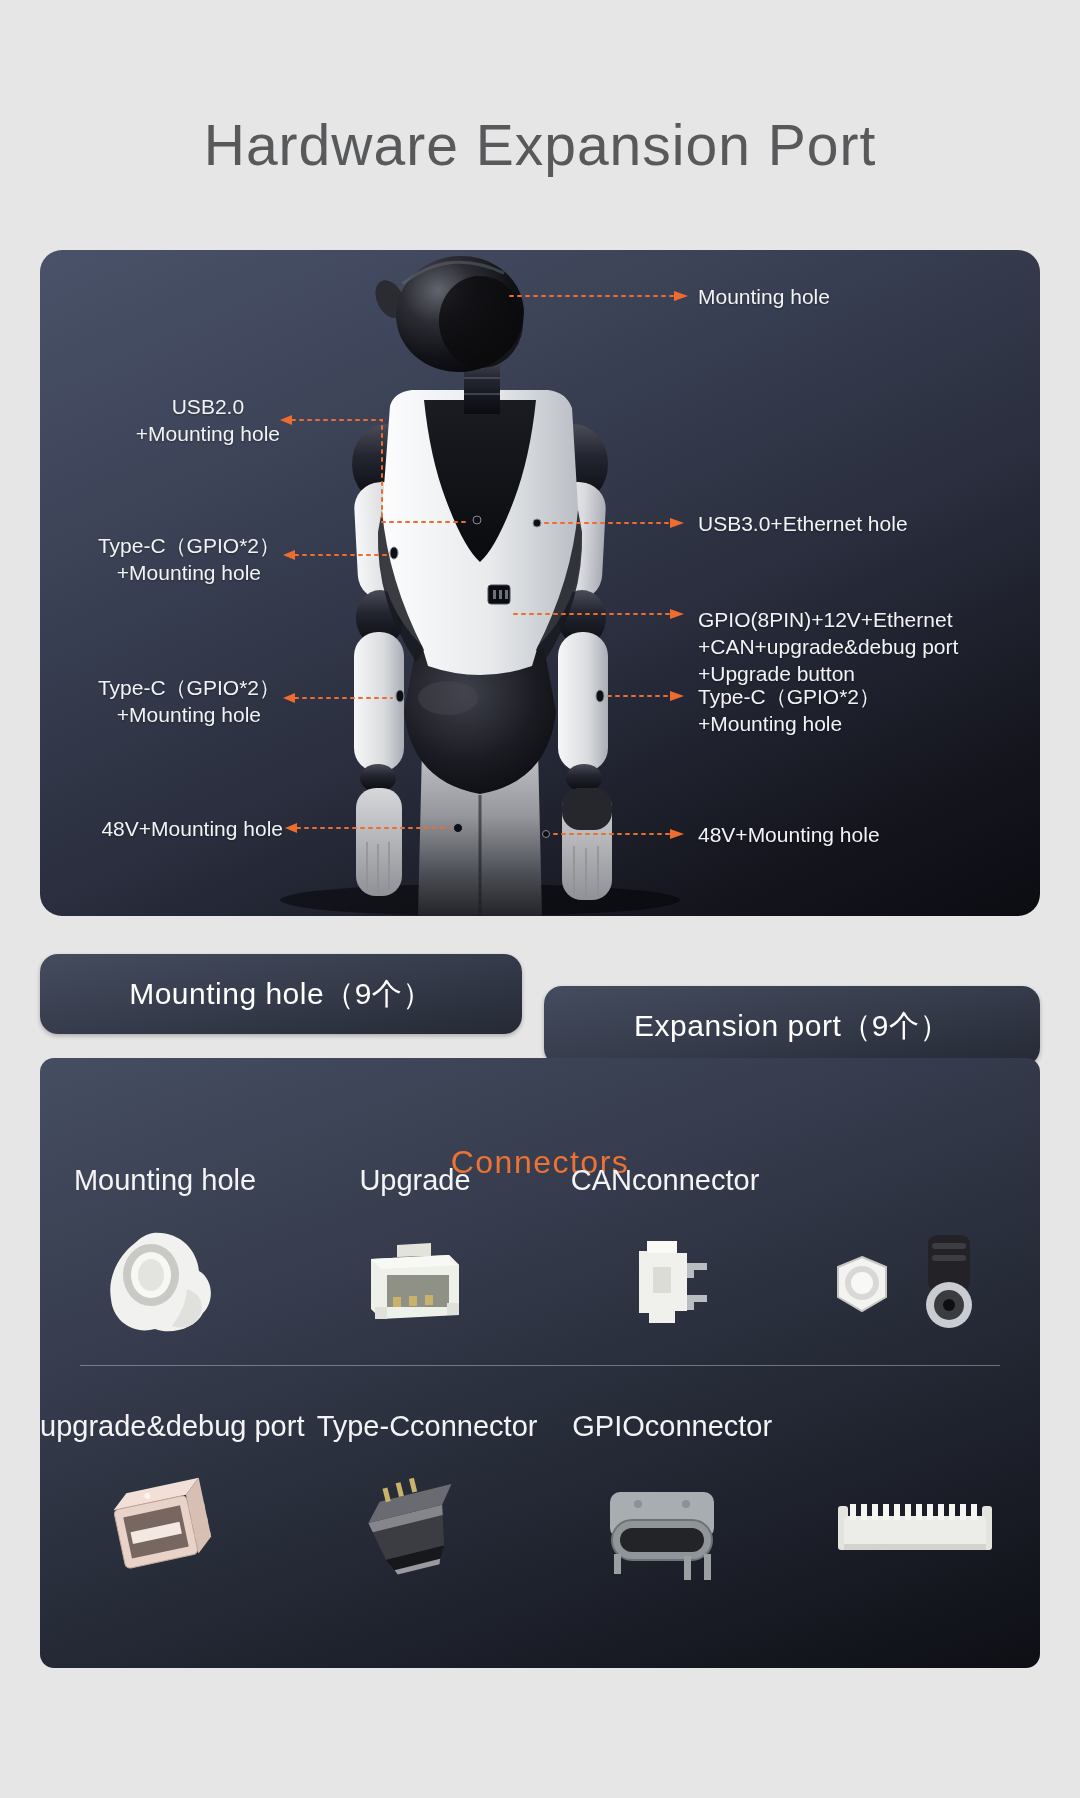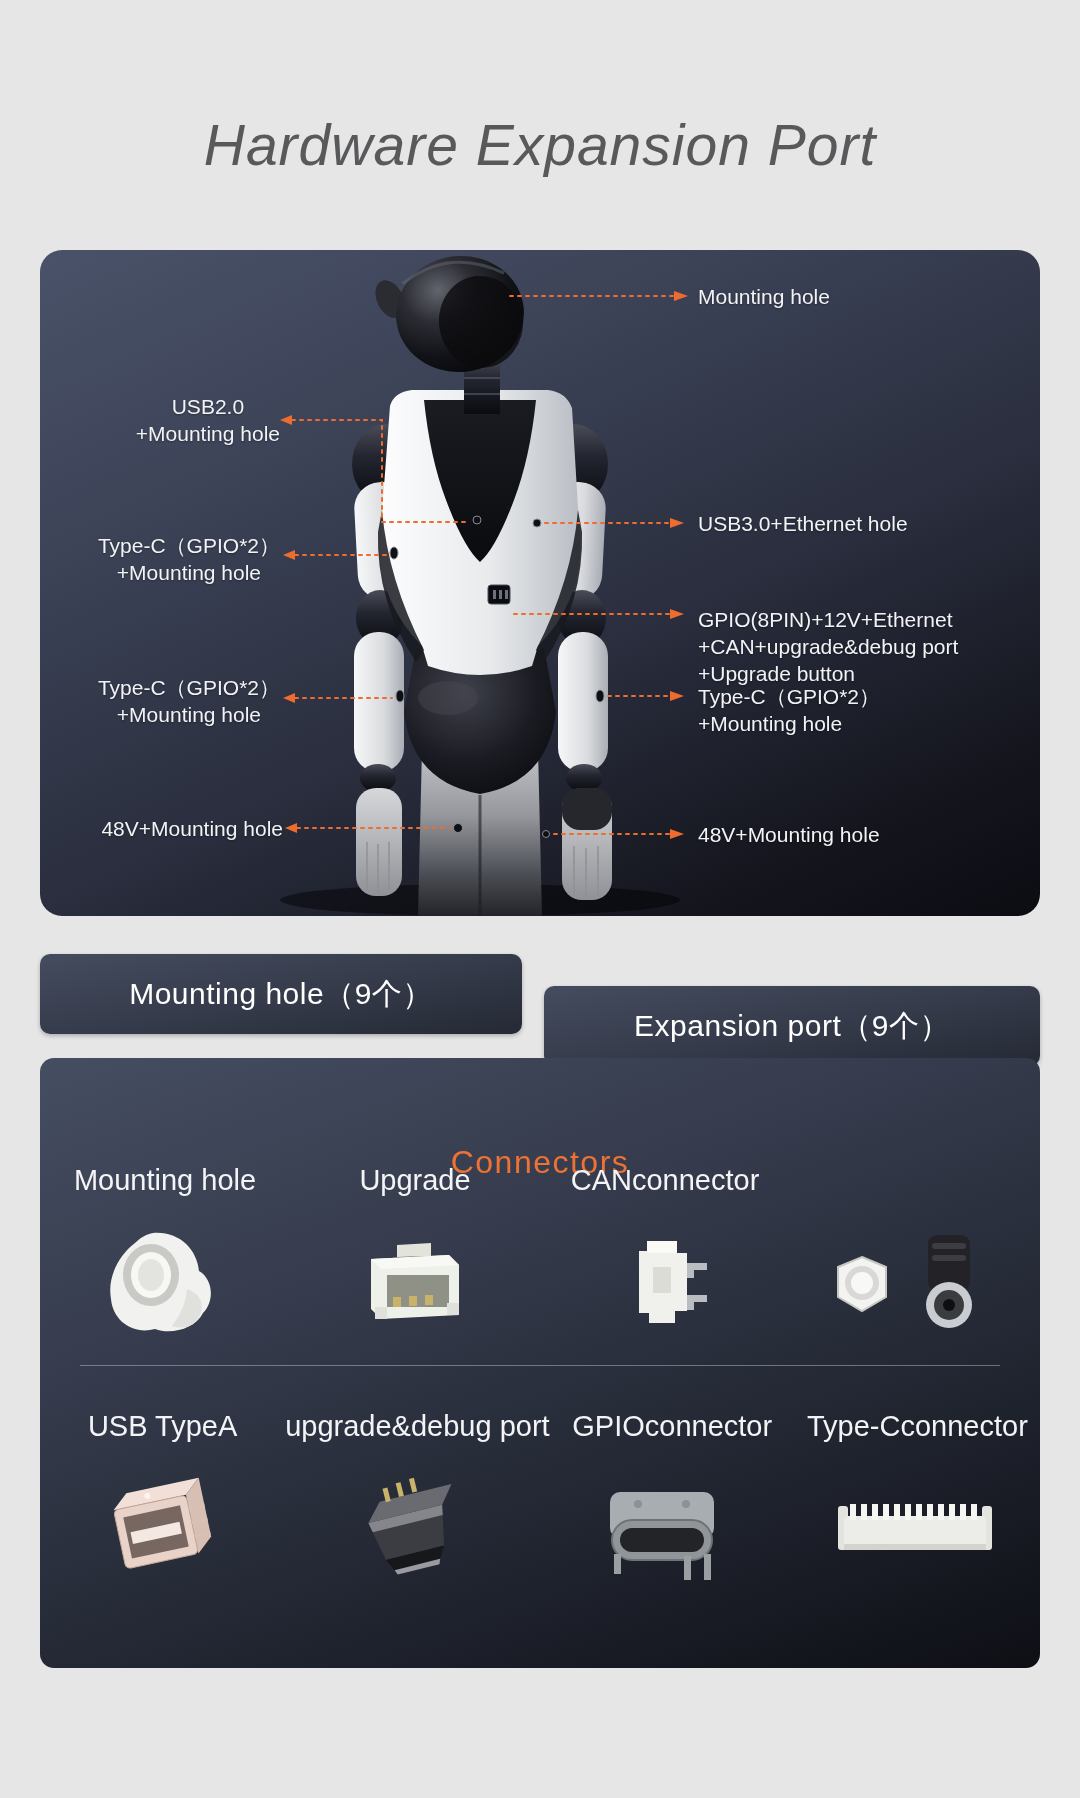--- a/index.html
+++ b/index.html
@@ -5,39 +5,39 @@
   html,body{margin:0;padding:0;}
   body{
     width:1080px;height:1798px;
     background:#e6e6e7;
     font-family:"Liberation Sans",sans-serif;
     position:relative;overflow:hidden;
   }
   .page-title{
     position:absolute;top:112px;left:0;width:1080px;
     text-align:center;margin:0;
-    font-size:57px;font-weight:400;color:#58595b;letter-spacing:1px;font-style:italic;
+    font-size:57px;font-weight:400;color:#58595b;letter-spacing:1px;
   }
   
   .robot-panel{
     position:absolute;left:40px;top:250px;width:1000px;height:666px;
     border-radius:22px;overflow:hidden;
     background:linear-gradient(155deg,#4a5269 0%,#3c4357 28%,#2a2e3e 58%,#14151d 85%,#0c0d13 100%);
   }
   .robot-panel svg.scene{position:absolute;left:0;top:0;}
   .callout{
     position:absolute;color:#f2f3f5;font-size:21px;line-height:27px;
     white-space:nowrap;text-shadow:0 1px 2px rgba(0,0,0,.35);
   }
   .callout span{display:block;}
   .align-right{text-align:center;}
   
   .banners{position:absolute;left:40px;top:954px;width:1000px;display:flex;gap:22px;}
   .banner{
-    height:80px;border-radius:10px;
+    height:80px;border-radius:18px;
     background:linear-gradient(170deg,#454c5f 0%,#343a49 55%,#252935 100%);
     display:flex;align-items:center;justify-content:center;
     color:#ffffff;font-size:30px;letter-spacing:.5px;
     box-shadow:0 2px 4px rgba(0,0,0,.25);
   }
   .banner.left{width:482px;}
   .banner.right{flex:1;margin-top:32px;}
   
   .connectors-panel{
     position:absolute;left:40px;top:1058px;width:1000px;height:610px;
@@ -293,24 +293,23 @@
         <circle cx="129" cy="82" r="23" fill="#c9ccd0"></circle>
         <circle cx="129" cy="82" r="15" fill="#3a3c40"></circle>
         <circle cx="129" cy="82" r="6" fill="#0e0f12"></circle>
       </svg>
     </div>
   </div>
 
   <div class="conn-divider"></div>
 
   <div class="conn-row labels-2">
-    <div class="conn-label">USB TypeA</div>
     <div class="conn-label">upgrade&amp;debug port</div>
+    <div class="conn-label">Type-Cconnector</div>
     <div class="conn-label">GPIOconnector</div>
-    <div class="conn-label">Type-Cconnector</div>
   </div>
 
   <div class="conn-row icons-2">
     <div class="conn-cell">
       <svg width="160" height="130" viewBox="0 0 160 130">
         <g transform="rotate(-12 80 65)">
           <path d="M34 34 L50 20 L124 20 L108 34 Z" fill="#f2e0d8"></path>
           <path d="M108 34 L124 20 L124 80 L108 94 Z" fill="#d8bfb4"></path>
           <rect x="34" y="34" width="74" height="60" rx="5" fill="#e9d2c8" stroke="#c4a79b"></rect>
           <rect x="42" y="43" width="58" height="42" fill="#786760"></rect>

